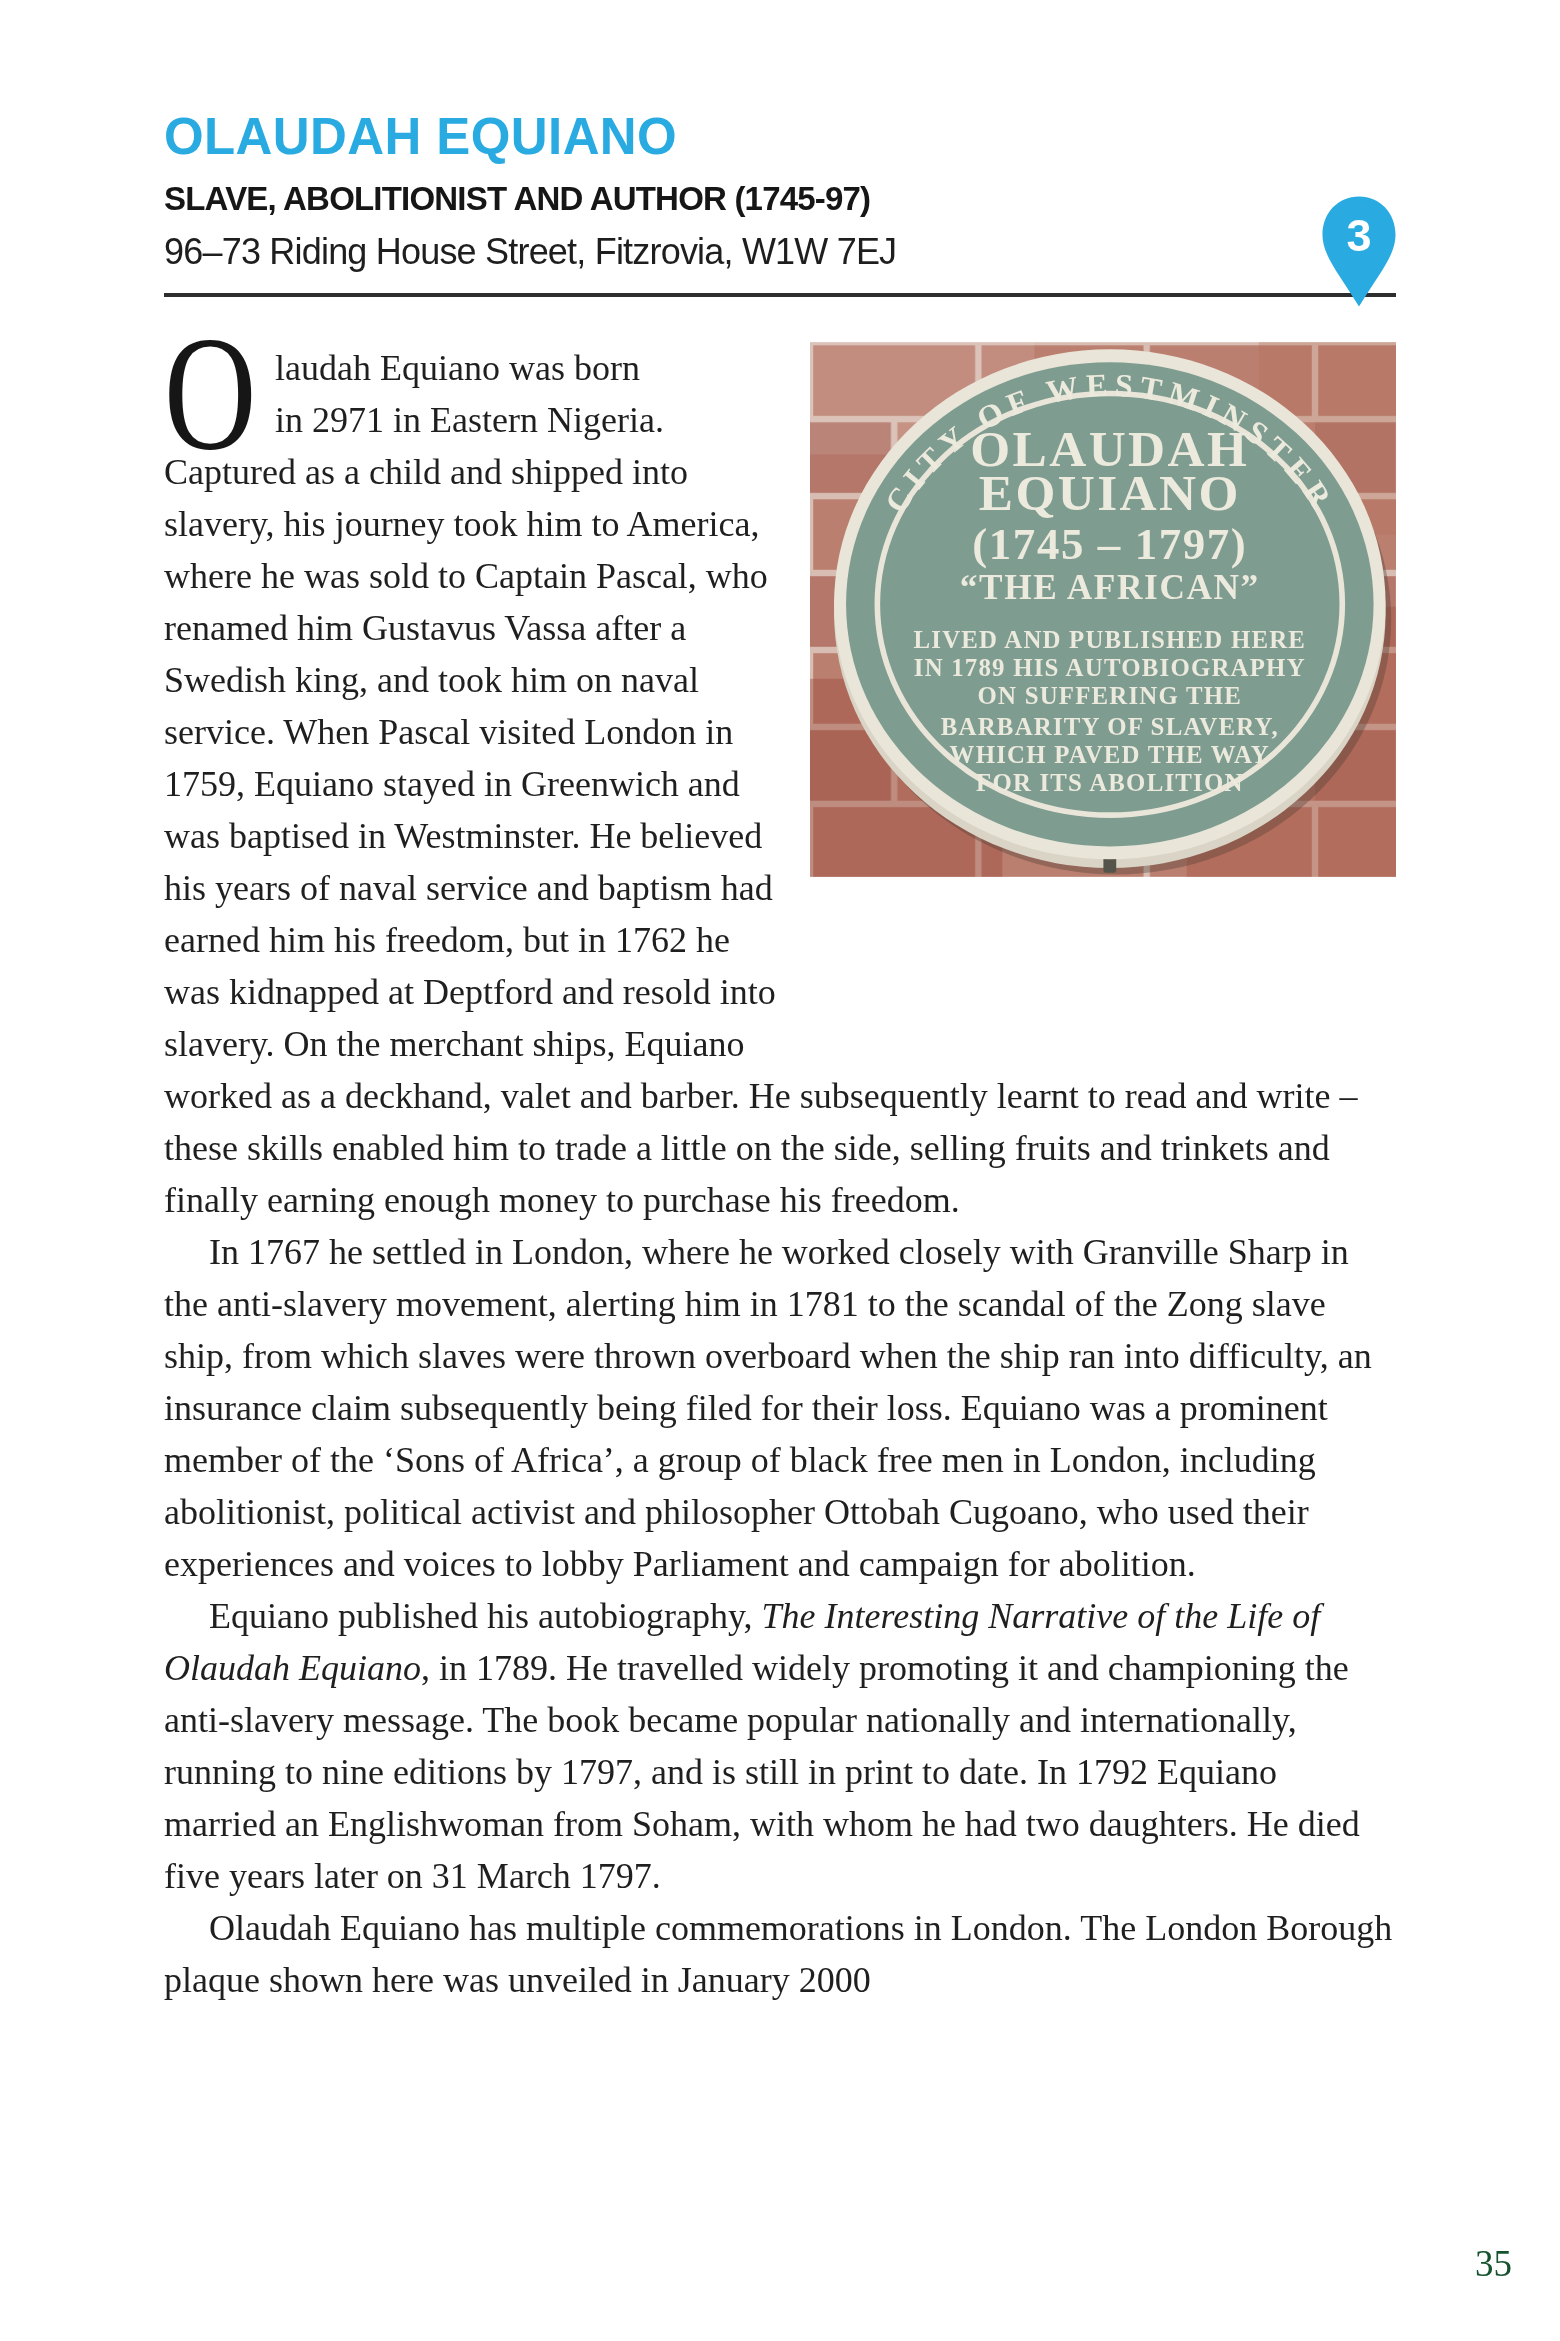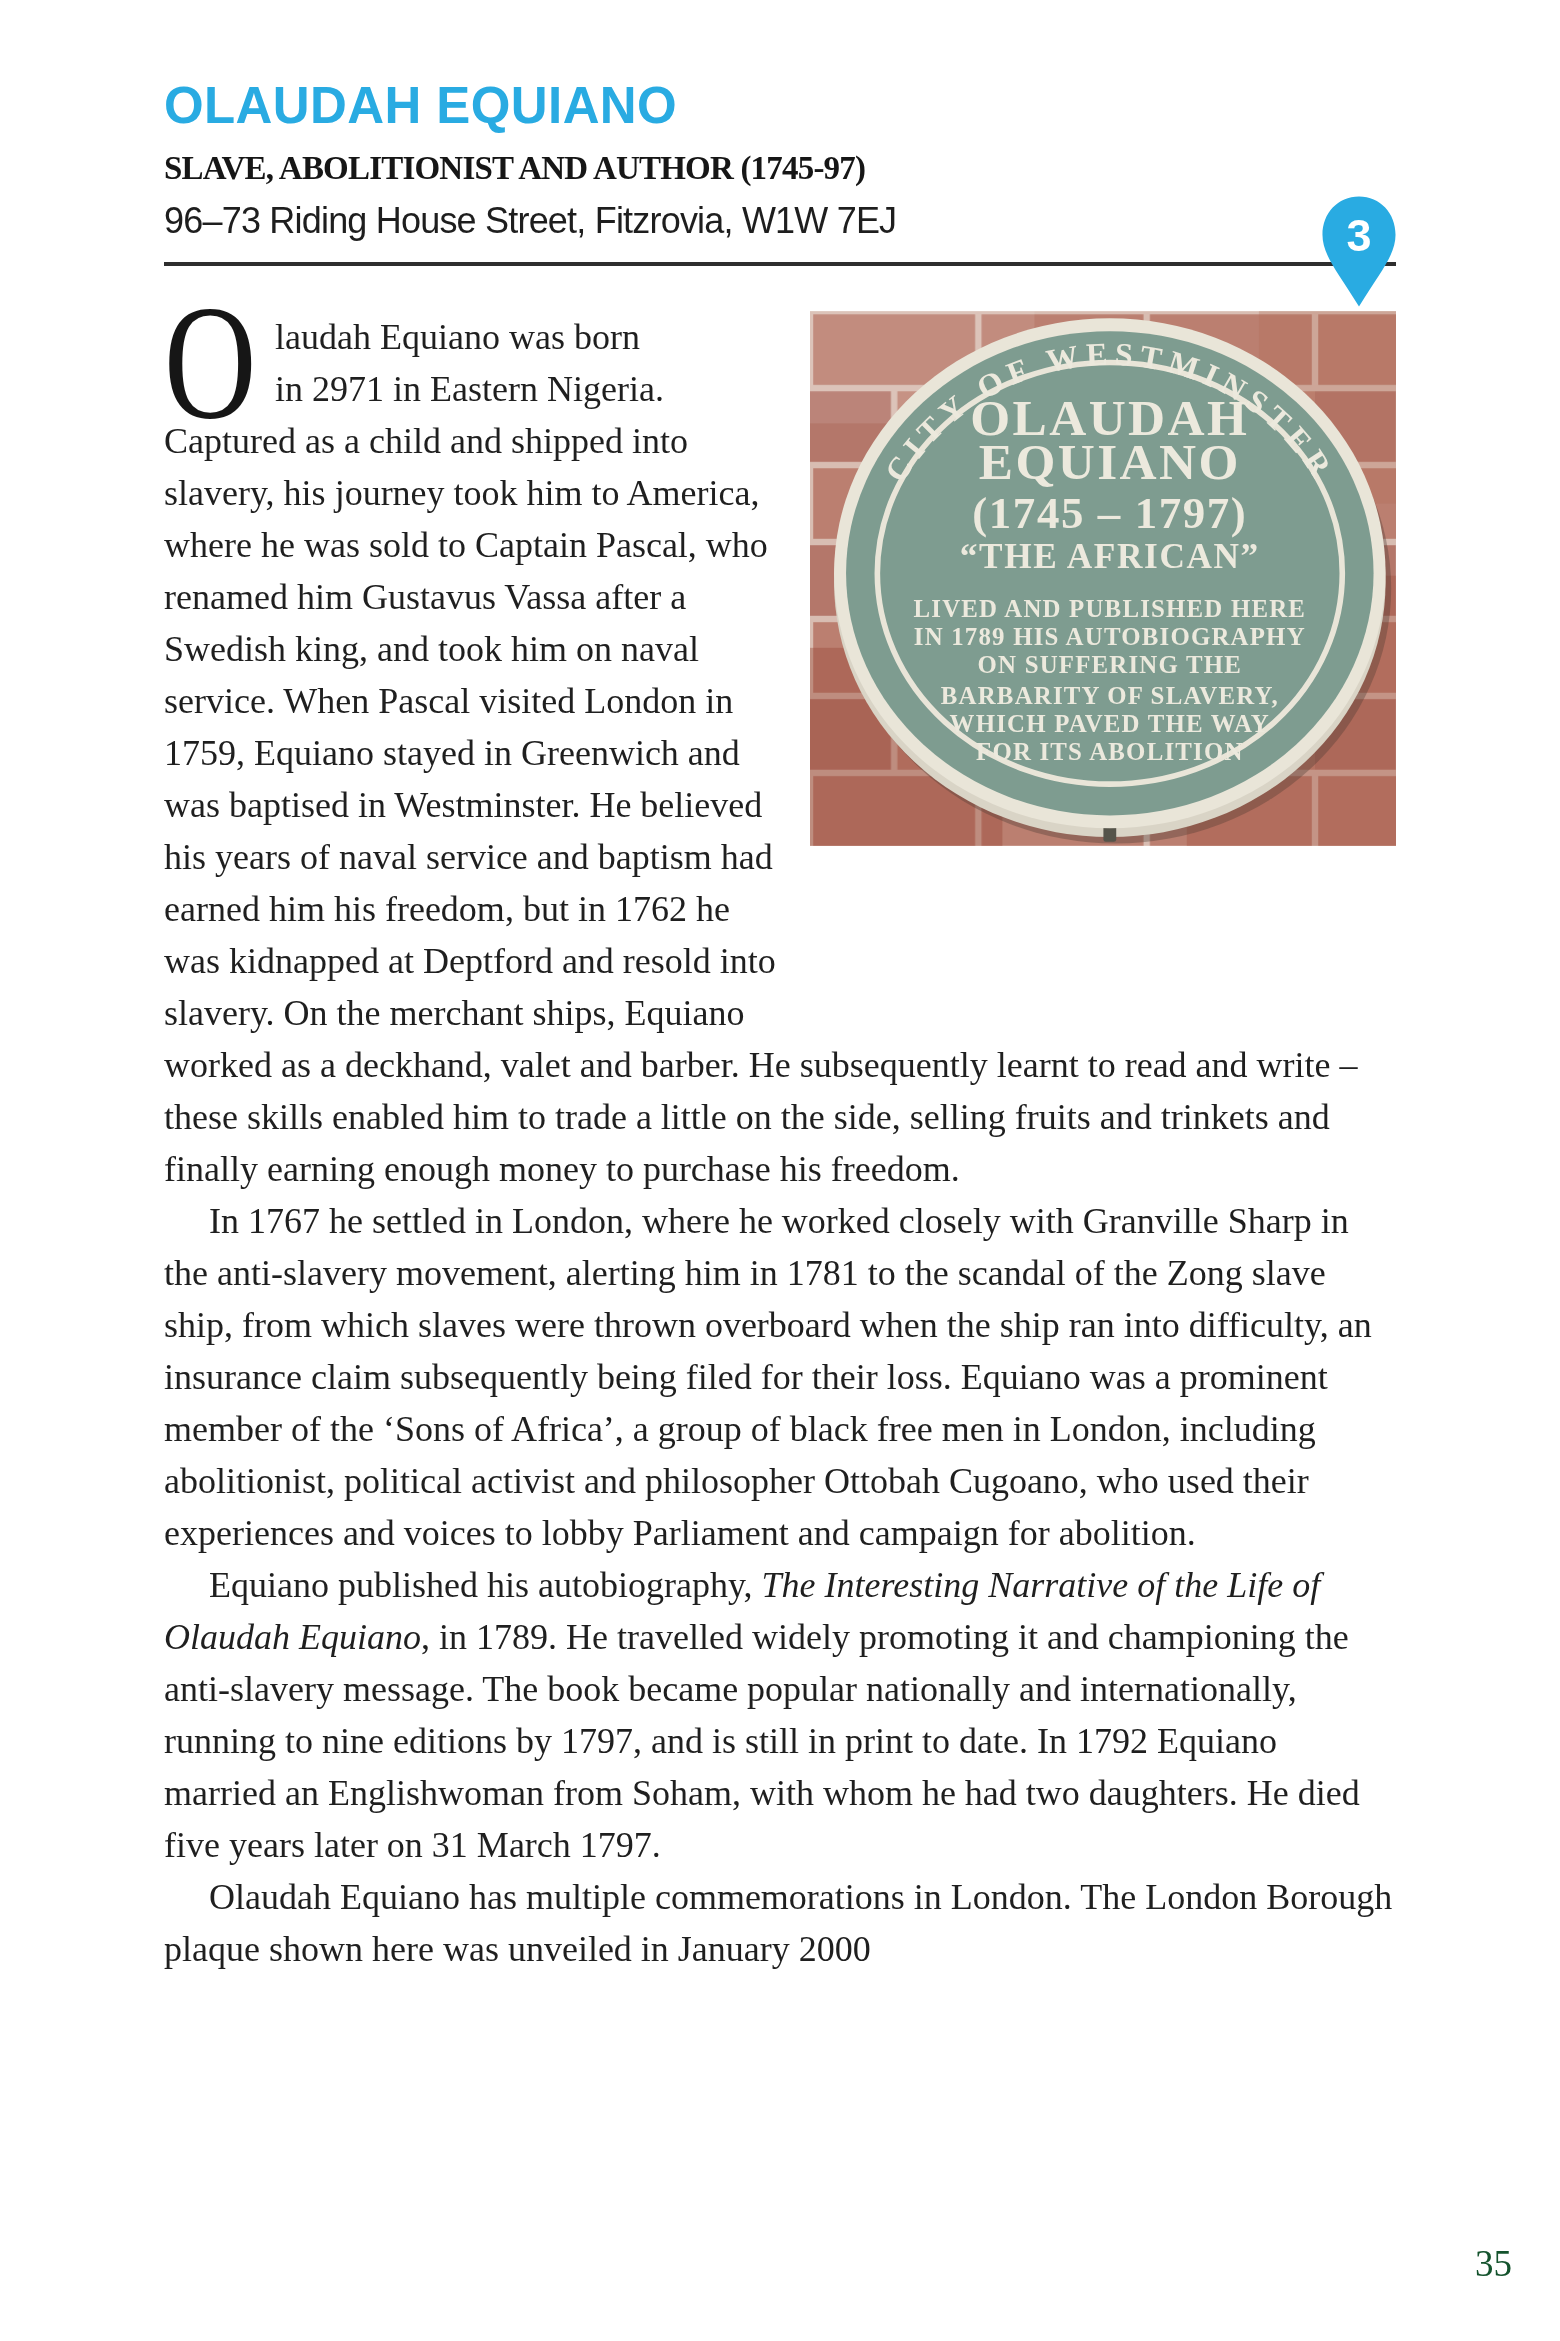--- a/index.html
+++ b/index.html
@@ -6,32 +6,32 @@
   .page{
     position:relative;
     width:1561px;height:2342px;
     background:#ffffff;
     font-family:"Liberation Serif",serif;
     color:#1f1f1f;
     overflow:hidden;
   }
   .content{padding:0 165px 0 164px;}
   
-  .header{position:relative;padding-top:80px;}
+  .header{position:relative;padding-top:111px;}
   .title{
     margin:0;
     font-family:"Liberation Sans",sans-serif;
     font-weight:bold;
     font-size:51px;line-height:51px;
     letter-spacing:0.4px;
     color:#29abe2;
   }
   .subtitle{
     margin-top:17.6px;
-    font-family:Liberation Serif, serif;
+    font-family:Liberation Sans, sans-serif;
     font-weight:bold;
     font-size:33px;line-height:38px;
     letter-spacing:-0.8px;
     color:#161616;
   }
   .address{
     margin-top:11.2px;
     font-family:"Liberation Sans",sans-serif;
     font-size:36px;line-height:45px;
     letter-spacing:-0.8px;

